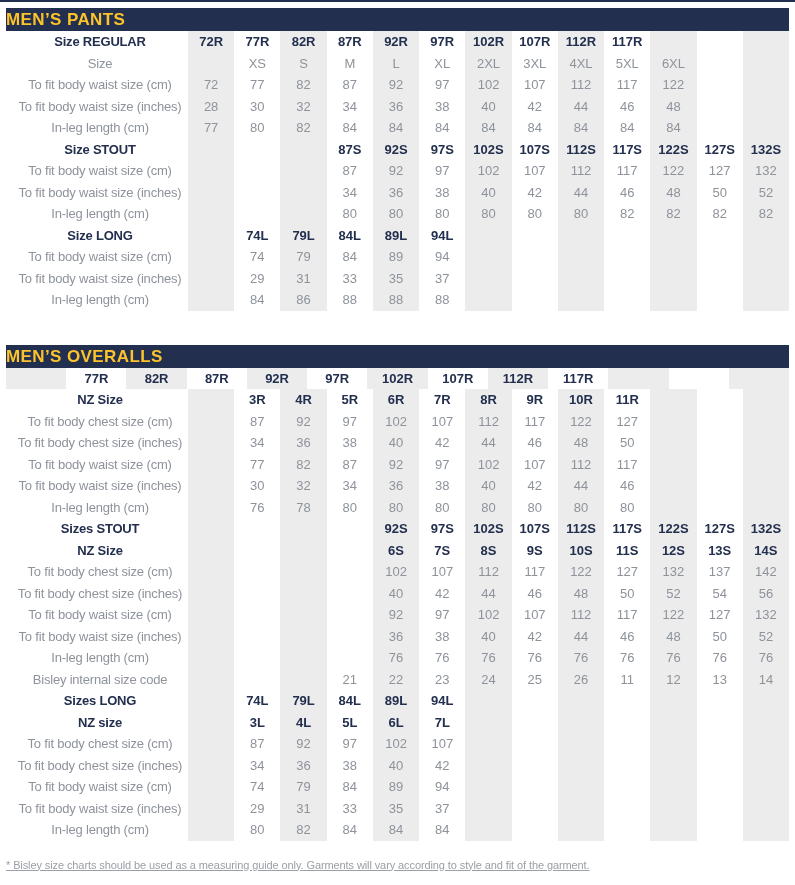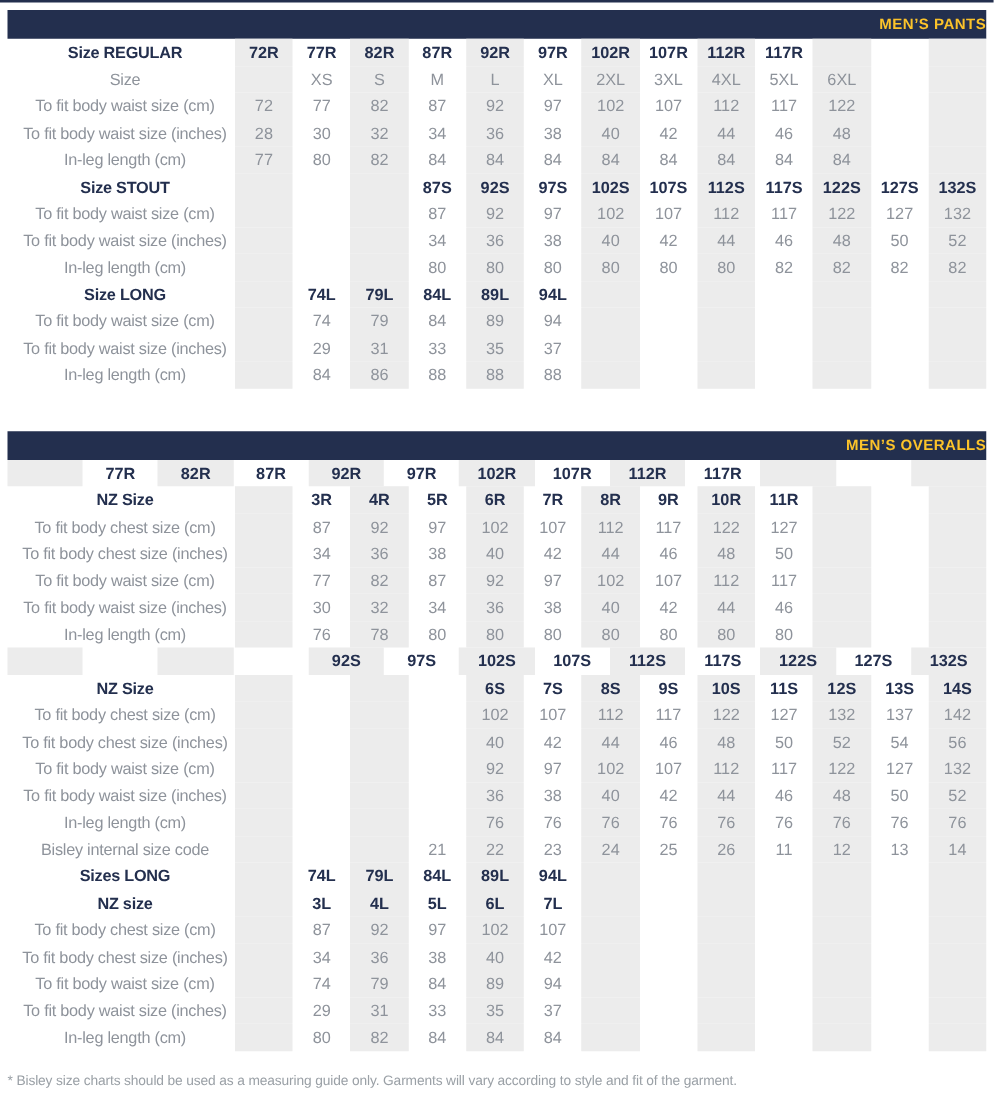--- a/index.html
+++ b/index.html
@@ -22,26 +22,25 @@
   .size-table {
     margin: 6px 6px 0 6px;
   }
   .size-table + .size-table {
     margin-top: 34px;
   }
   .ttl-bar {
     background: #232f4e;
     color: #fcc32a;
     font-weight: bold;
-    text-align: right;
+    text-align: left;
     height: 23px;
     line-height: 23px;
-    font-size: 12px;
+    font-size: 17px;
     letter-spacing: 0.4px;
-    padding-left: 30px;
   }
   .tbody {
     width: 100%;
   }
   .grid-row {
     display: flex;
     height: 21.5px;
     line-height: 21.5px;
     font-size: 13px;
   }
@@ -71,20 +70,21 @@
     font-weight: bold;
   }
   .cell.shade {
     background: #ececec;
   }
   .footnote {
     margin: 18px 0 0 6px;
     font-size: 11px;
     color: #9aa0a6;
     letter-spacing: -0.1px;
+    text-decoration: underline;
   }
 </style>
 </head>
 <body>
 
 <div class="topline"></div>
 
 <section class="size-table">
   <div class="ttl-bar">MEN’S PANTS</div>
   <div class="tbody">
@@ -407,20 +407,21 @@
         <div class="cell">80</div>
         <div class="cell shade">80</div>
         <div class="cell">80</div>
         <div class="cell shade">80</div>
         <div class="cell">80</div>
         <div class="cell shade"></div>
         <div class="cell"></div>
         <div class="cell shade"></div>
       </div>
       <div class="grid-row bold">
+        <div class="lbl">Sizes STOUT</div>
         <div class="cell shade"></div>
         <div class="cell"></div>
         <div class="cell shade"></div>
         <div class="cell"></div>
         <div class="cell shade">92S</div>
         <div class="cell">97S</div>
         <div class="cell shade">102S</div>
         <div class="cell">107S</div>
         <div class="cell shade">112S</div>
         <div class="cell">117S</div>

